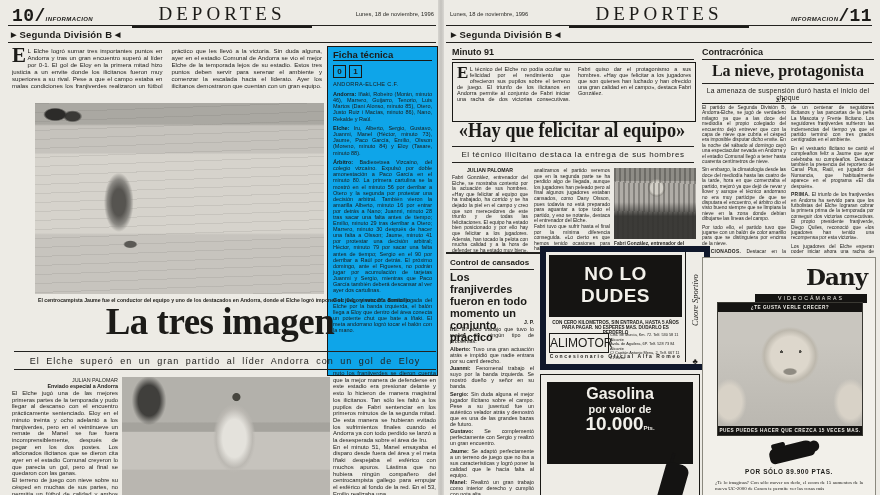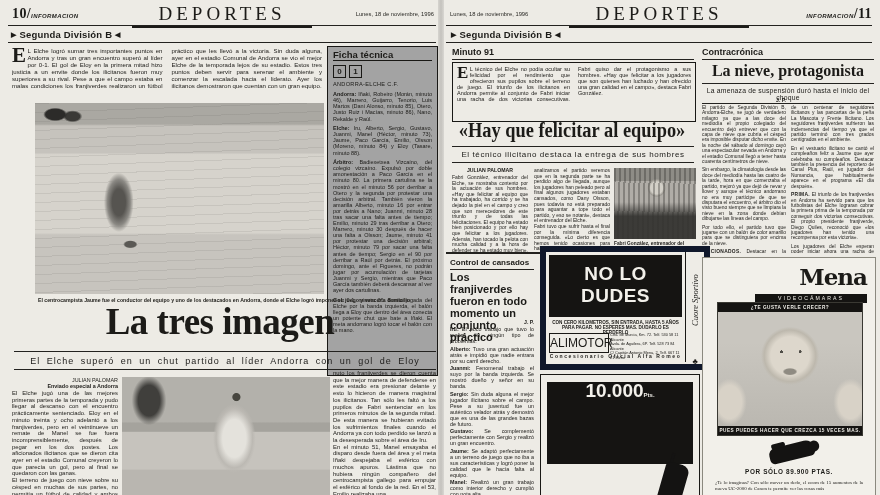--- a/index.html
+++ b/index.html
@@ -15,35 +15,35 @@
   .clip{overflow:hidden;}
 
   .fold{position:absolute;left:438px;top:0;width:6px;height:495px;
         background:linear-gradient(90deg,#d6d4cf,#c4c2bd,#d9d7d2);}
   .page-bg{position:absolute;top:0;height:495px;background:#edebe5;}
   #pgL{left:0;width:438px;}
   #pgR{left:444px;width:436px;}
 
   
   .folio{font-size:6px;letter-spacing:.4px;}
-  .folio .num{font-family:Liberation Serif, serif;font-size:14px;font-weight:bold;}
+  .folio .num{font-family:Liberation Mono, monospace;font-size:18px;font-weight:bold;}
   .folio .sec{font-style:italic;font-weight:bold;font-size:6px;}
   .masthead{font-family:"Liberation Serif",serif;font-size:19px;letter-spacing:4px;
             text-align:center;border-bottom:2.5px solid #1c1b18;padding-bottom:1px;}
   .date{font-size:5.8px;color:#2a2925;}
   .secbar{font-size:9.5px;font-weight:bold;letter-spacing:.2px;}
   .secbar .mk{font-size:7px;position:relative;top:-1px;}
 
   
   #introL{left:12px;top:47px;width:310px;height:54px;column-count:2;column-gap:9px;
           font-size:6.1px;line-height:7px;}
   .dropcap{float:left;font-family:"Liberation Serif",serif;font-weight:bold;
            font-size:21px;line-height:17px;margin:0 1.5px 0 0;}
   #fichaBox{left:327px;top:46px;width:99px;height:318px;border:1px solid #191815;
-            padding:5px;background:#a3a3a3;font-size:5.5px;line-height:6.1px;}
+            padding:5px;background:#0ea5e9;font-size:5.5px;line-height:6.1px;}
   #fichaBox .title{font-size:9.5px;font-weight:bold;border-bottom:1px solid #191815;
                    padding-bottom:2px;margin-bottom:4px;}
   .scorebox{display:inline-block;width:11px;height:11px;border:1px solid #191815;
             font-size:8px;font-weight:bold;text-align:center;line-height:11px;margin-right:3px;}
   #fichaBox .match{font-size:5.6px;margin:3px 0 4px 0;letter-spacing:.3px;}
   #fichaBox p{margin:0 0 3.5px 0;}
   #photoMain{left:35px;top:103px;width:289px;height:191px;
     background:
       radial-gradient(ellipse 16px 9px at 7% 6%, #2c2b29 0 60%, transparent 75%),
       radial-gradient(ellipse 13px 8px at 13% 7%, #3a3936 0 55%, transparent 75%),
@@ -204,21 +204,21 @@
     <p><span class="b">Andorra:</span><span> Iñaki, Robeiro (Morán, minuto 46), Marrero, Guijarro, Tenorio, Luis Martos (Dani Alonso, minuto 85), Otero, Justo Ruiz i Macías, minuto 86), Nano, Rekalde y Raúl.</span></p>
     <p><span class="b">Elche:</span><span> Iru, Alberto, Sergio, Gustavo, Juanmi, Manel (Héctor, minuto 73), Jaume, Paco García, Emilio, Olsson (Moreno, minuto 84) y Eloy (Tasare, minuto 88).</span></p>
     <p><span class="b">Árbitro:</span><span> Badiexetxea Vizcaíno, del colegio vizcaíno. Expulsó por doble amonestación a Paco García en el minuto 80. La primera cartulina se la mostró en el minuto 56 por derribar a Otero y la segunda por protestar una decisión arbitral. También vieron la amarilla Alberto, minuto 16 por entrar por detrás a Nano; Juanmi, minuto 28 tras sacar una falta antes de tiempo; Emilio, minuto 29 tras derribar a Otero; Marrero, minuto 30 después de hacer una falta a Olsson; Jaume, minuto 41 por protestar una decisión arbitral; Héctor, minuto 79 por sacar una falta antes de tiempo; Sergio en el 90 por derribar a Raúl por detrás. El próximo domingo, ante el Figueres, no podrán jugar por acumulación de tarjetas Juanmi y Sergio, mientras que Paco García también deberá descansar al ver ayer dos cartulinas.</span></p>
     <p><span class="b">Gol:</span><span> 0-1, minuto 36. Bonita jugada del Elche por la banda izquierda, el balón llega a Eloy que dentro del área conecta un potente chut que bate a Iñaki. El meta andorrano logró tocar el balón con la mano.</span></p>
   </div>
 
   <div class="abs" id="photoMain"></div>
   <div class="abs" id="capMain">El centrocampista Jaume fue el conductor del equipo y uno de los destacados en Andorra, donde el Elche logró imponer su juego y vencer a domicilio</div>
 
   <div class="abs" id="hlL">La tres imagen</div>
-  <div class="abs" id="shL">El Elche superó en un chut partido al líder Andorra con un gol de Eloy</div>
+  <div class="abs" id="shL">El Elche superó en un gran partido al líder Andorra con un gol de Eloy</div>
 
   <div class="abs" id="bylineL">
     <div>JULIAN PALOMAR</div>
     <div class="b">Enviado especial a Andorra</div>
   </div>
   <div class="abs just pre clip" id="bodyL1">El Elche jugó una de las mejores primeras partes de la temporada y pudo llegar al descanso con el encuentro prácticamente sentenciado. Eloy en el minuto treinta y ocho adelantó a los franjiverdes, pero en el veintinueve un remate de Manel se fue fuera incomprensiblemente, después de pegar en los dos postes. Los aficionados ilicitanos que se dieron cita ayer en el estadio Comunal creyeron lo que parecía un gol, pero al final se quedaron con las ganas.
 El terreno de juego con nieve sobre su césped en muchas de sus partes, no permitía un fútbol de calidad y ambos técnicos dijeron claro desde el principio que</div>
   <div class="abs" id="photo2"></div>
   <div class="abs just pre clip" id="bodyL3">nuto los franjiverdes se dieron cuenta que la mejor manera de defenderse en este estadio era presionar delante y esto lo hicieron de manera magistral los ilicitanos. Tan sólo les faltó a los pupilos de Fabri sentenciar en los primeros minutos de la segunda mitad. De esta manera se hubieran evitado los sufrimientos finales cuando el Andorra ya con todo perdido se lanzó a la desesperada sobre el área de Iru.
 En el minuto 51, Manel ensayaba el disparo desde fuera del área y el meta Iñaki despejaba el esférico con muchos apuros. Lástima que no hubiera ningún compañero del centrocampista gallego para empujar el esférico al fondo de la red. En el 53, Emilio realizaba una</div>
@@ -296,27 +296,29 @@
 C/ Capitán Antonio Mena, 2. Telf. 667 11 21 Elche</div>
     <div id="alfaFoot">Concesionario Oficial Alfa Romeo</div>
     <div id="alfaStrip">
       <span id="cuore">Cuore Sportivo</span>
       <span id="quadri">♣</span>
     </div>
   </div>
 
   <div class="abs" id="adGas">
     <div id="gasBlack">
+      <div class="l1">Gasolina</div>
+      <div class="l3">por valor de</div>
       <div class="l4"><span>10.000</span><span class="pts">Pts.</span></div>
     </div>
     <div class="phone"></div>
   </div>
 
   <div class="abs" id="adCanon">
-    <div id="canonBrand">Mena</div>
+    <div id="canonBrand">Dany</div>
     <div id="canonBar">VIDEOCÁMARAS</div>
     <div id="babyFrame">
       <div class="babyBar" id="babyTop">¿TE GUSTA VERLE CRECER?</div>
       <div class="babyBar" id="babyBot">PUES PUEDES HACER QUE CREZCA 15 VECES MAS.</div>
     </div>
     <div id="camcorder"></div>
     <div id="canonPrice">POR SÓLO 89.900 PTAS.</div>
     <div class="just" id="canonBody">¿Te lo imaginas? Con sólo mover un dedo, el zoom de 15 aumentos de la nueva UC-2000 de Canon te permite ver las cosas más</div>
   </div>
 </div>

